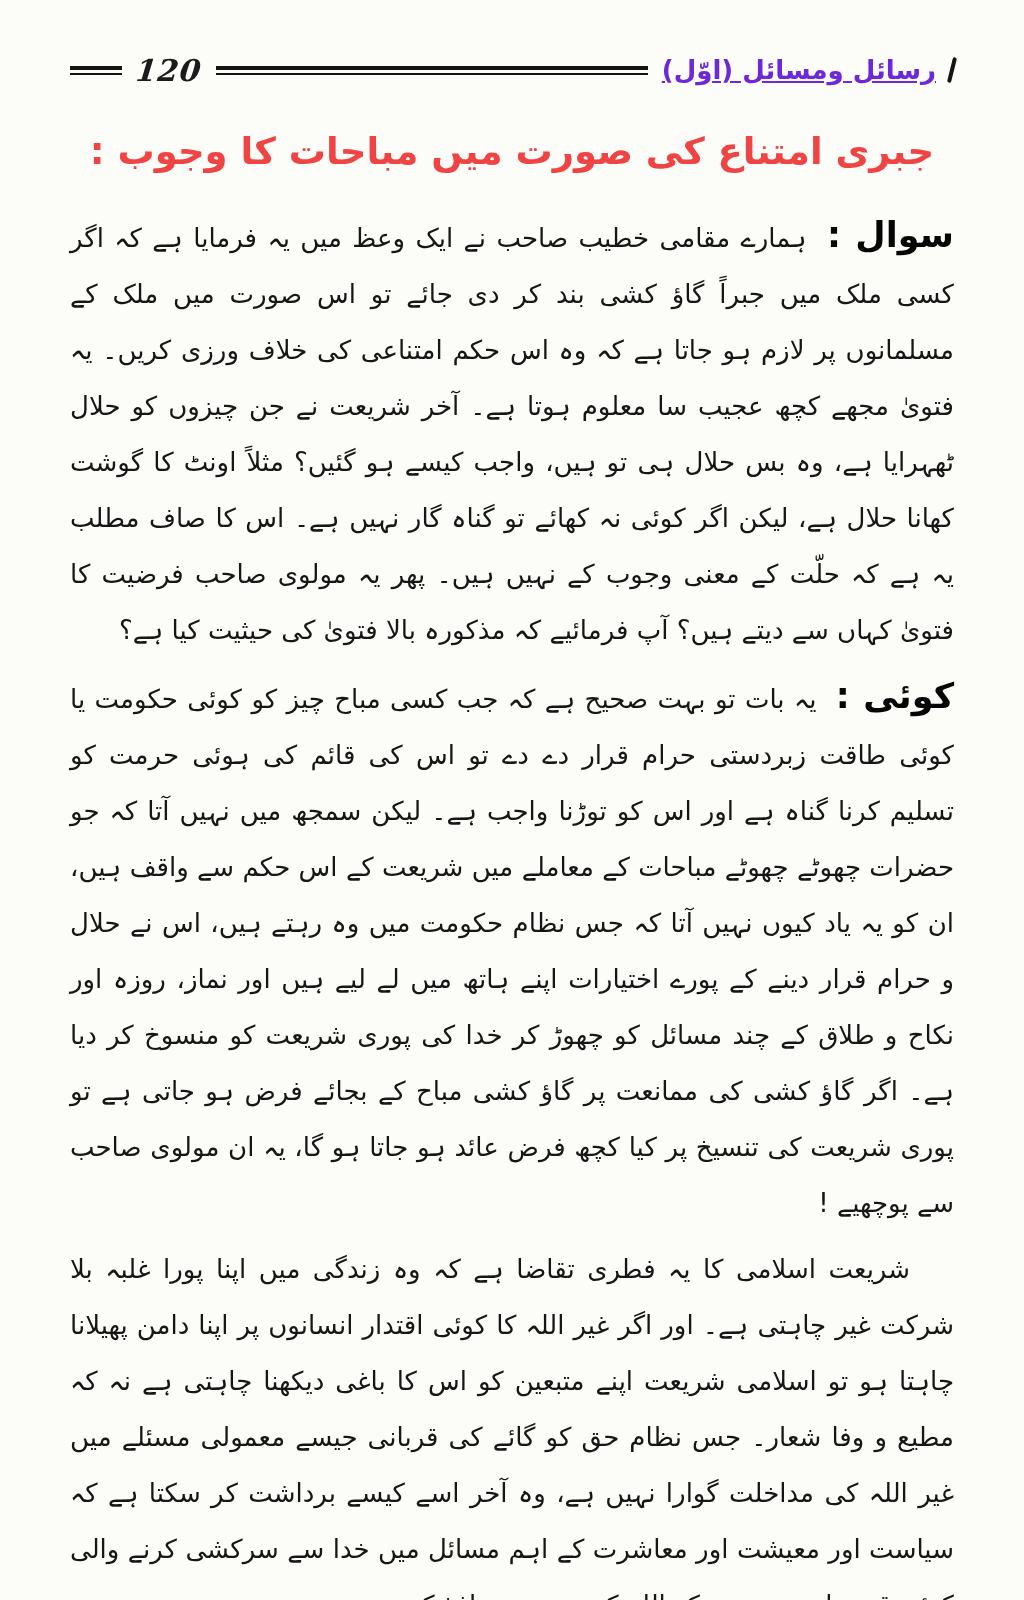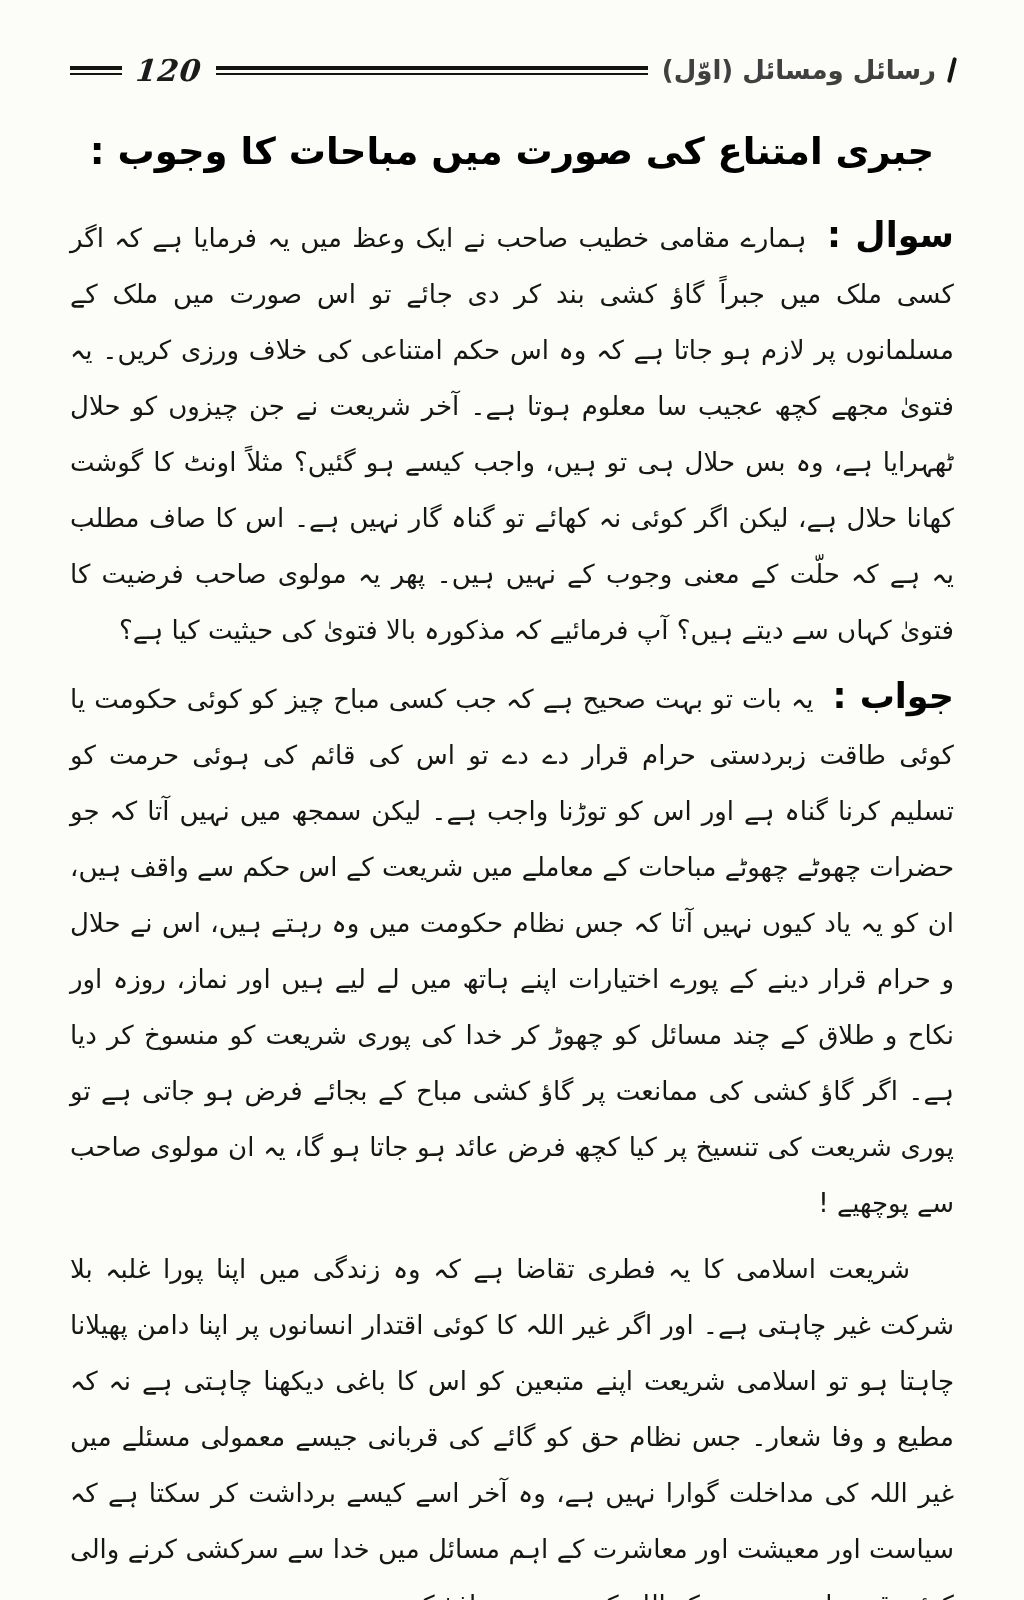--- a/index.html
+++ b/index.html
@@ -41,40 +41,41 @@
     font-size: 30px;
     letter-spacing: 1px;
     color: #1b1b1b;
     transform: skewX(-6deg);
   }
   .book-title {
     direction: rtl;
     font-size: 26px;
     font-weight: bold;
     white-space: nowrap;
-    color: #404040;
+    color: #6d28d9;
+    text-decoration: underline;
   }
   .header-tick {
     width: 4px;
     height: 26px;
     background: #141414;
     border-radius: 2px;
     transform: rotate(14deg);
   }
   
   .content {
     direction: rtl;
     margin-top: 36px;
   }
   .section-heading {
     text-align: center;
     font-size: 37px;
     font-weight: bold;
     margin: 0 0 34px 0;
-    color: #000000;
+    color: #ef4444;
     letter-spacing: 0;
   }
   .para {
     font-size: 26px;
     line-height: 56px;
     text-align: justify;
     text-justify: inter-word;
     margin: 0 0 10px 0;
     color: #161616;
   }
@@ -104,21 +105,21 @@
   <main class="content">
 
     <h1 class="section-heading">جبری امتناع کی صورت میں مباحات کا وجوب :</h1>
 
     <p class="para">
       <strong class="qa-label">سوال :</strong>
       <span>ہمارے مقامی خطیب صاحب نے ایک وعظ میں یہ فرمایا ہے کہ اگر کسی ملک میں جبراً گاؤ کشی بند کر دی جائے تو اس صورت میں ملک کے مسلمانوں پر لازم ہو جاتا ہے کہ وہ اس حکم امتناعی کی خلاف ورزی کریں۔ یہ فتویٰ مجھے کچھ عجیب سا معلوم ہوتا ہے۔ آخر شریعت نے جن چیزوں کو حلال ٹھہرایا ہے، وہ بس حلال ہی تو ہیں، واجب کیسے ہو گئیں؟ مثلاً اونٹ کا گوشت کھانا حلال ہے، لیکن اگر کوئی نہ کھائے تو گناہ گار نہیں ہے۔ اس کا صاف مطلب یہ ہے کہ حلّت کے معنی وجوب کے نہیں ہیں۔ پھر یہ مولوی صاحب فرضیت کا فتویٰ کہاں سے دیتے ہیں؟ آپ فرمائیے کہ مذکورہ بالا فتویٰ کی حیثیت کیا ہے؟</span>
     </p>
 
     <p class="para">
-      <strong class="qa-label">جواب :</strong>
+      <strong class="qa-label">کوئی :</strong>
       <span>یہ بات تو بہت صحیح ہے کہ جب کسی مباح چیز کو کوئی حکومت یا کوئی طاقت زبردستی حرام قرار دے دے تو اس کی قائم کی ہوئی حرمت کو تسلیم کرنا گناہ ہے اور اس کو توڑنا واجب ہے۔ لیکن سمجھ میں نہیں آتا کہ جو حضرات چھوٹے چھوٹے مباحات کے معاملے میں شریعت کے اس حکم سے واقف ہیں، ان کو یہ یاد کیوں نہیں آتا کہ جس نظام حکومت میں وہ رہتے ہیں، اس نے حلال و حرام قرار دینے کے پورے اختیارات اپنے ہاتھ میں لے لیے ہیں اور نماز، روزہ اور نکاح و طلاق کے چند مسائل کو چھوڑ کر خدا کی پوری شریعت کو منسوخ کر دیا ہے۔ اگر گاؤ کشی کی ممانعت پر گاؤ کشی مباح کے بجائے فرض ہو جاتی ہے تو پوری شریعت کی تنسیخ پر کیا کچھ فرض عائد ہو جاتا ہو گا، یہ ان مولوی صاحب سے پوچھیے !</span>
     </p>
 
     <p class="para indented">شریعت اسلامی کا یہ فطری تقاضا ہے کہ وہ زندگی میں اپنا پورا غلبہ بلا شرکت غیر چاہتی ہے۔ اور اگر غیر اللہ کا کوئی اقتدار انسانوں پر اپنا دامن پھیلانا چاہتا ہو تو اسلامی شریعت اپنے متبعین کو اس کا باغی دیکھنا چاہتی ہے نہ کہ مطیع و وفا شعار۔ جس نظام حق کو گائے کی قربانی جیسے معمولی مسئلے میں غیر اللہ کی مداخلت گوارا نہیں ہے، وہ آخر اسے کیسے برداشت کر سکتا ہے کہ سیاست اور معیشت اور معاشرت کے اہم مسائل میں خدا سے سرکشی کرنے والی کوئی قوت اپنی مرضی کو اللہ کے بندوں پر نافذ کرے۔</p>
 
   </main>
 
 </div>
 
 </body></html>

